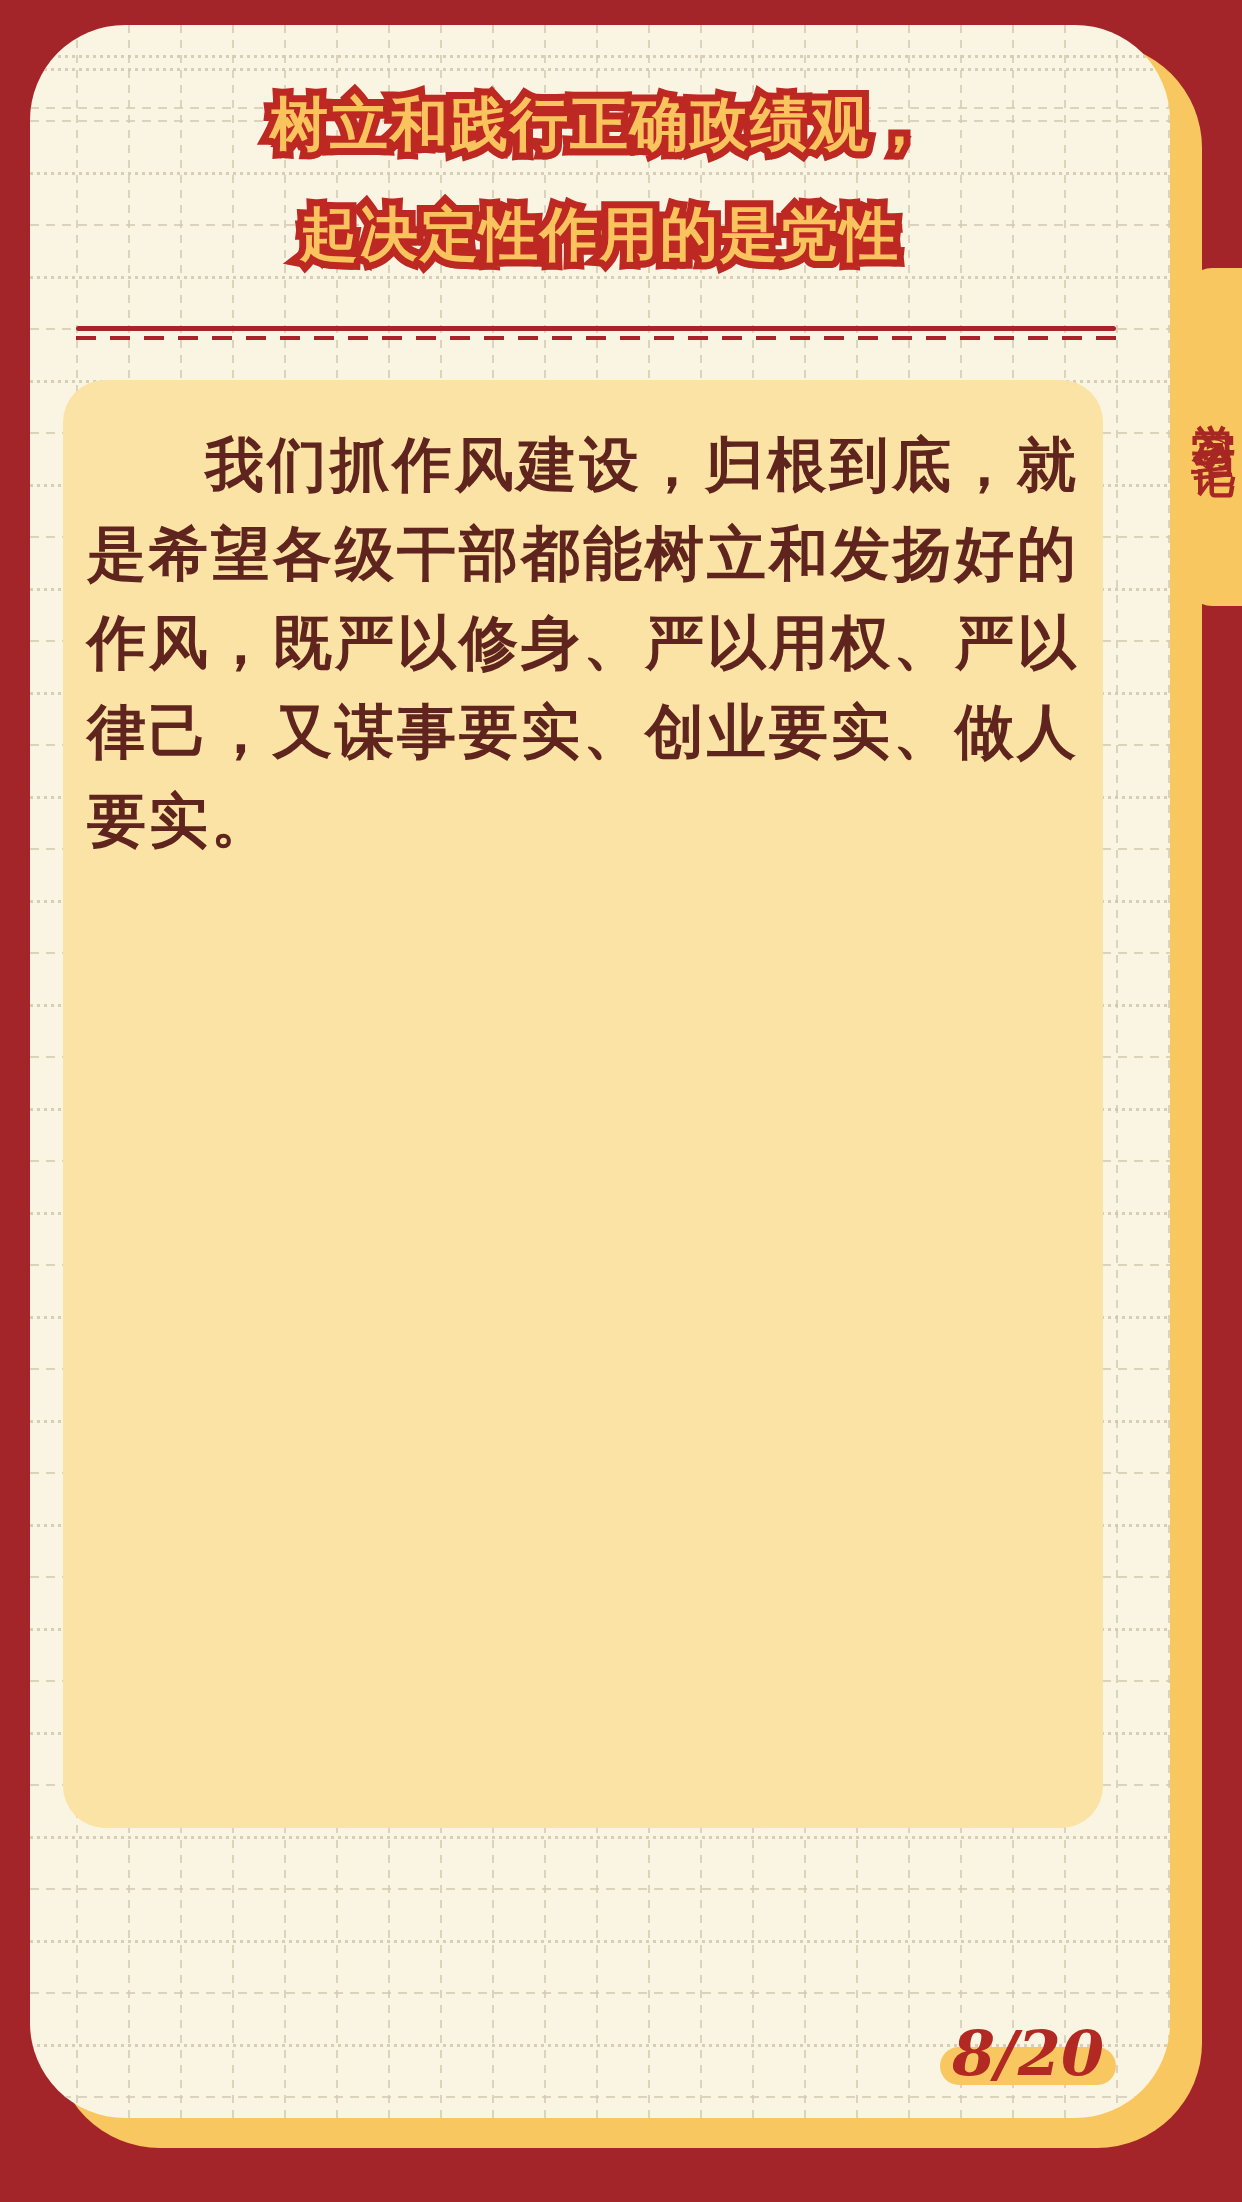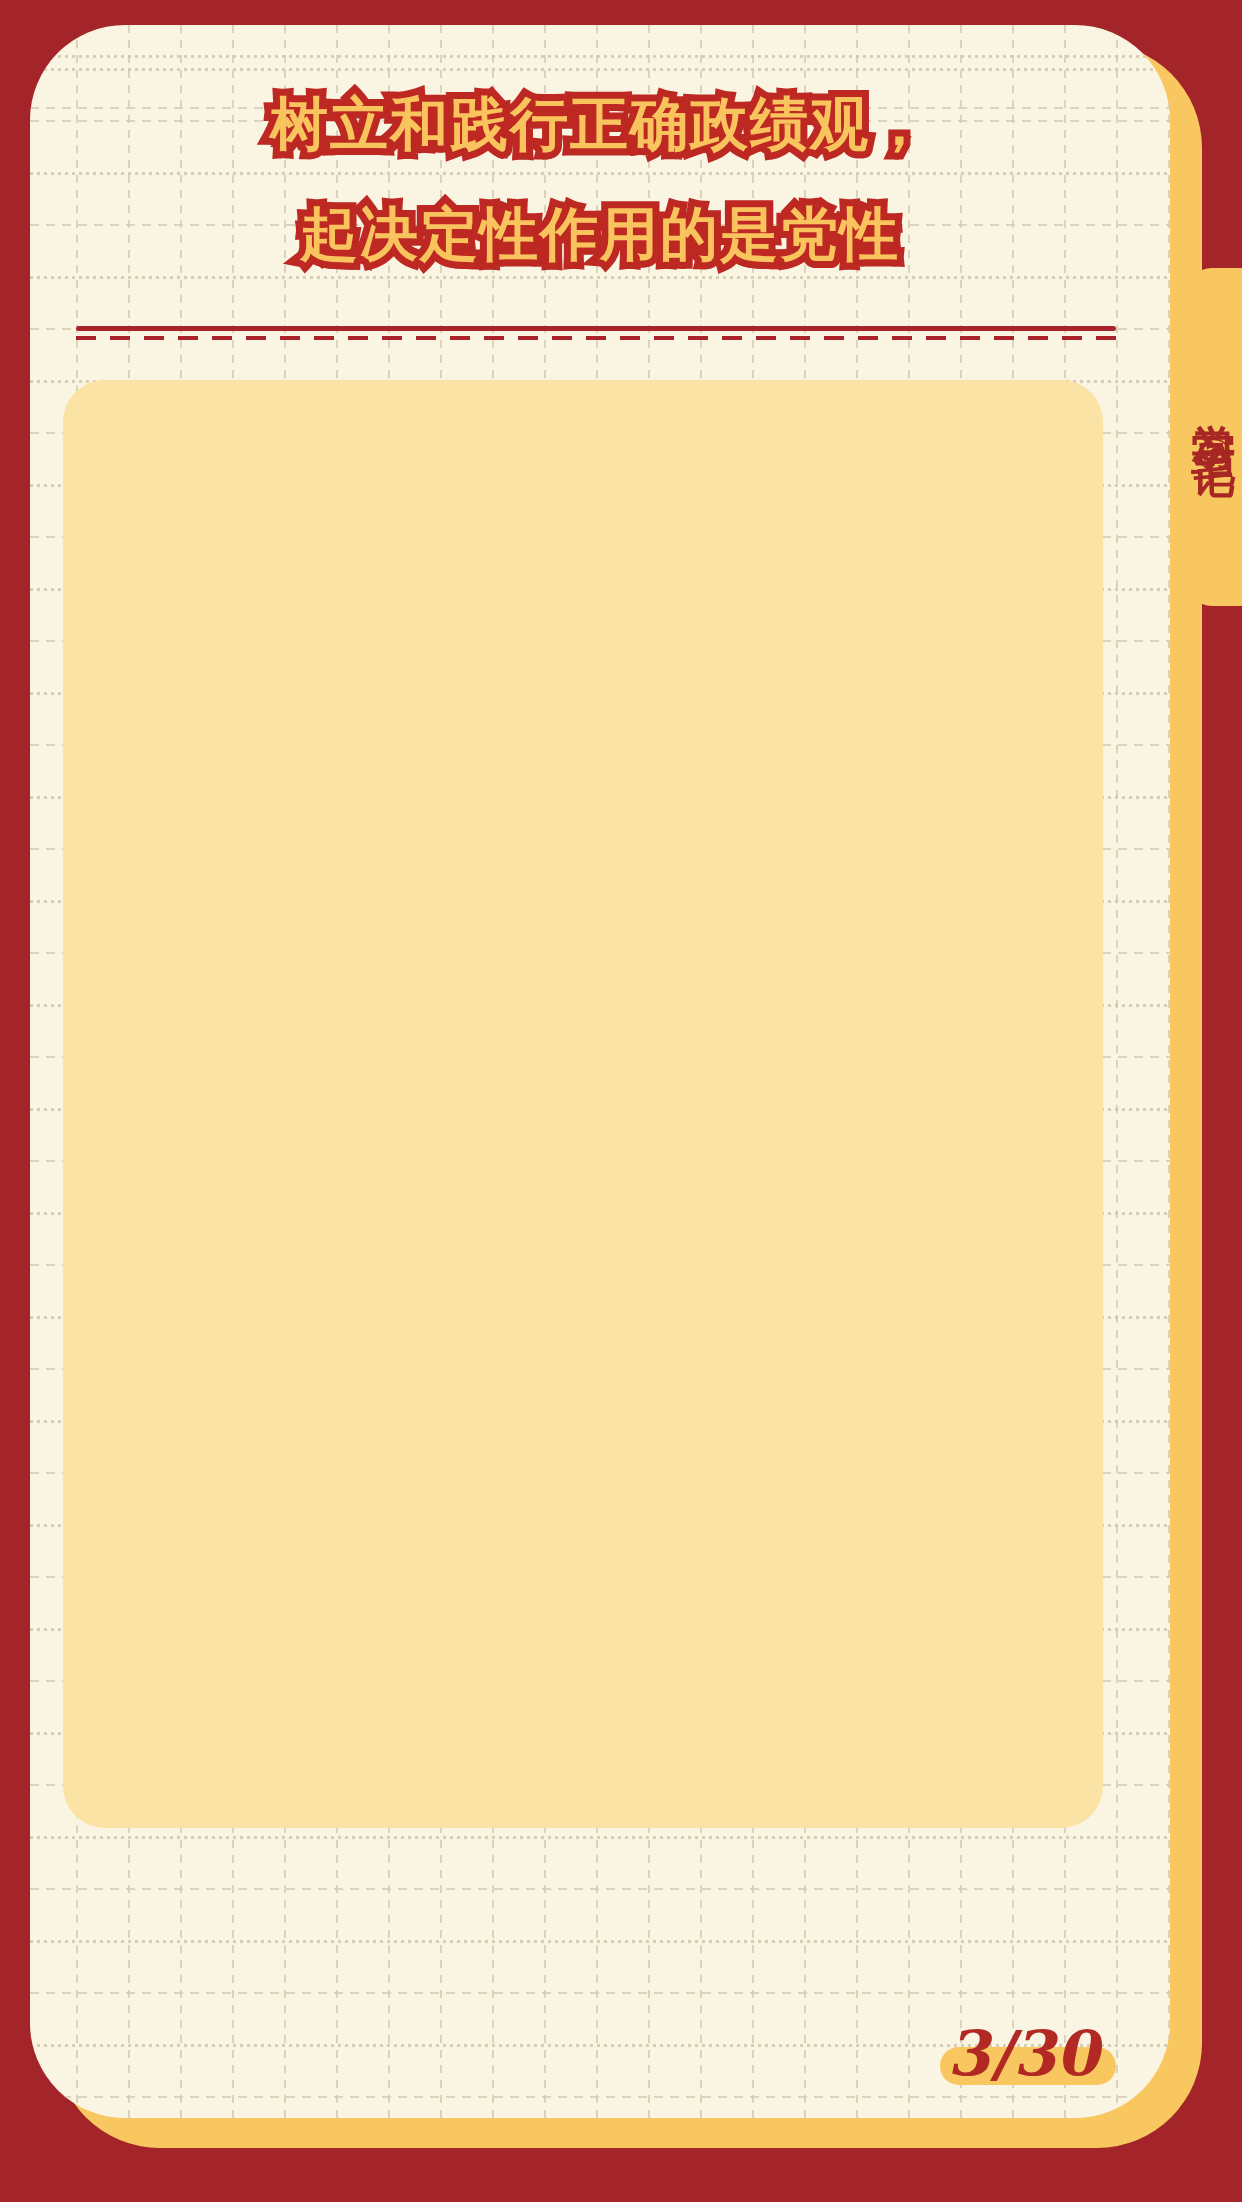--- a/index.html
+++ b/index.html
@@ -130,20 +130,21 @@
         <span class="t-fill">起决定性作用的是党性</span>
       </div>
     </div>
 
     <div class="sep">
       <div class="sep-solid"></div>
       <div class="sep-dash"></div>
     </div>
 
     <div class="quote">
+      <p class="para">我们抓作风建设，归根到底，就是希望各级干部都能树立和发扬好的作风，既严以修身、严以用权、严以律己，又谋事要实、创业要实、做人要实。</p>
     </div>
 
     <div class="badge"></div>
-    <div class="badge-text">3/30</div>
+    <div class="badge-text">8/20</div>
 
   </div>
 
 </div>
 
 </body></html>

